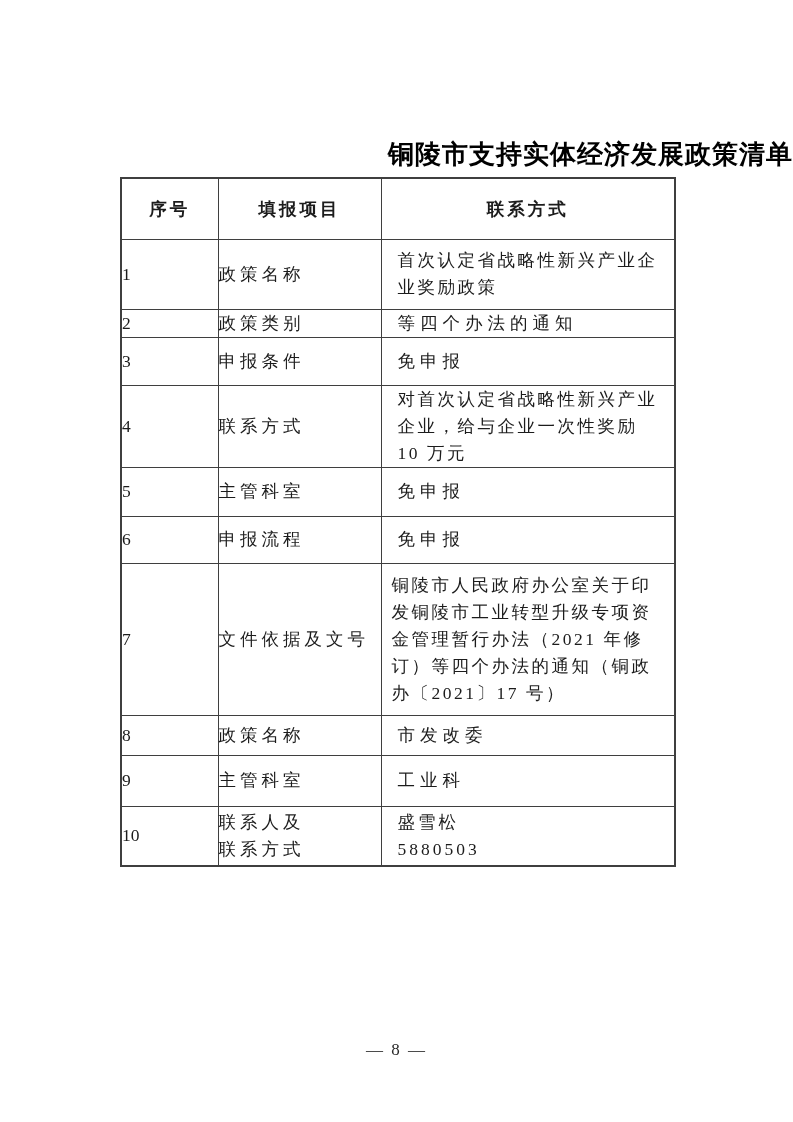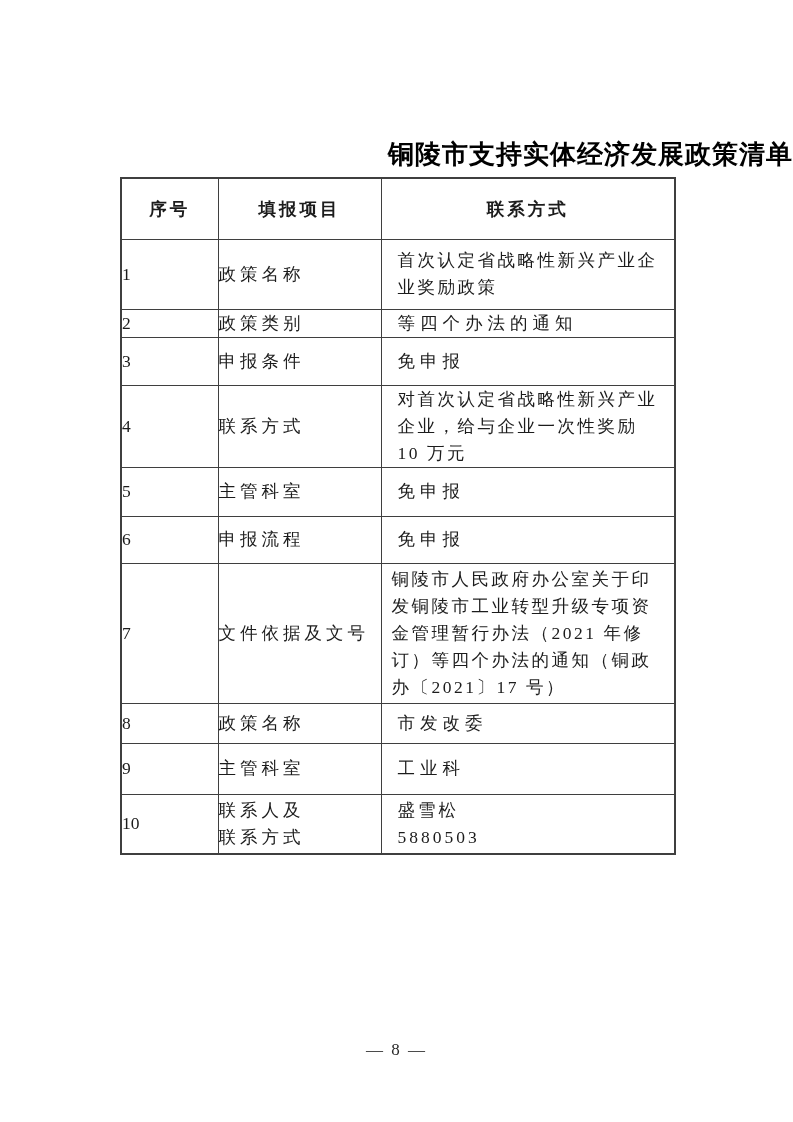--- a/index.html
+++ b/index.html
@@ -79,21 +79,21 @@
 
   
   tbody tr:nth-child(1) .content-cell,
   tbody tr:nth-child(4) .content-cell {
     text-align: left;
     letter-spacing: 2.5px;
   }
   
   tbody tr:nth-child(7) .content-cell {
     letter-spacing: 2.5px;
-    padding: 2px 10px;
+    padding: 8px 10px;
   }
   
   tbody tr:nth-child(10) .content-cell {
     letter-spacing: 3px;
     border-radius: 27px;
   }
 
   .page-footer {
     position: absolute;
     top: 1040px;

